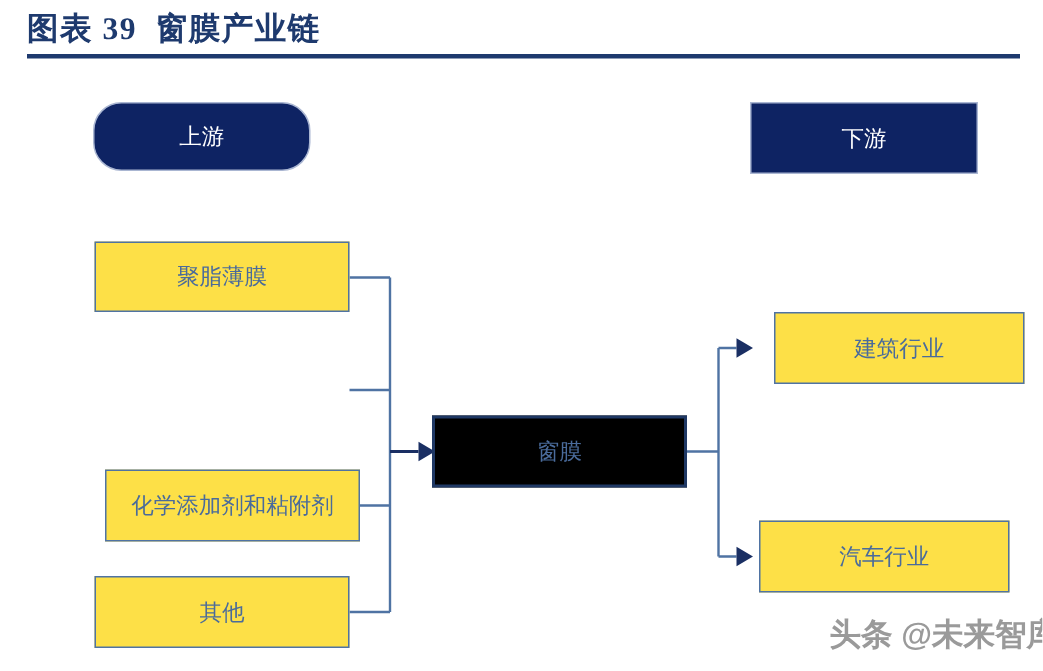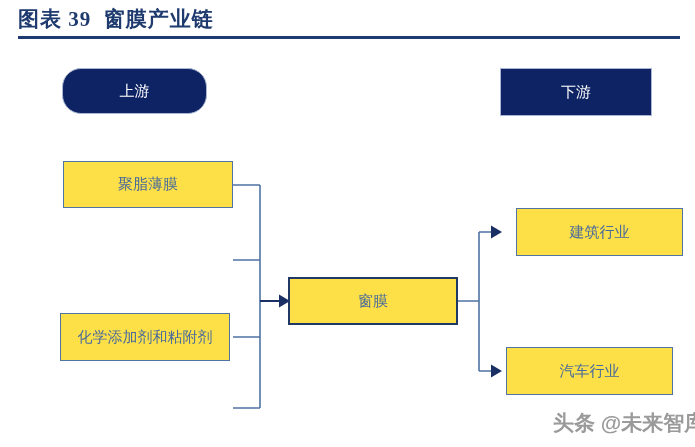--- a/index.html
+++ b/index.html
@@ -52,21 +52,21 @@
     background: #0e2363;
     color: #ffffff;
     border: 1px solid #aab6d2;
   }
   .white-box {
     background: #fde047;
     border: 1.5px solid #4f73a3;
     color: #4a6b9b;
   }
   .mid-box {
-    background: #fde047;
+    background: #000000;
     border: 2px solid #1f3864;
     color: #4a6b9b;
   }
   .watermark {
     position: absolute;
     left: 553px;
     top: 409px;
     font-size: 21px;
     font-weight: bold;
     color: #9a9a9a;
@@ -88,21 +88,22 @@
     <path class="d" d="M260 301 H279"></path>
     <polygon class="a" points="279,294.5 279,307.5 290,301"></polygon>
     <polygon class="a" points="491,225.5 491,238.5 502,232"></polygon>
     <polygon class="a" points="491,364.5 491,377.5 502,371"></polygon>
   </svg>
 
   <div class="node hdr" style="left:62px; top:68px; width:145px; height:46px;border-radius:19px;">上游</div>
   <div class="node hdr" style="left:500px; top:68px; width:152px; height:48px;text-align:right;">下游</div>
 
   <div class="node white-box" style="left:63px; top:161px; width:170px; height:47px;">聚脂薄膜</div>
-  <div class="node white-box" style="left:60px; top:313px; width:170px; height:48px;">化学添加剂和粘附剂</div>
+  <div class="node white-box" style="left:70px; top:313px; width:170px; height:48px;">化学添加剂和粘附剂</div>
+  <div class="node white-box" style="left:63px; top:384px; width:170px; height:48px;">其他</div>
 
   <div class="node mid-box" style="left:288px; top:277px; width:170px; height:48px;">窗膜</div>
 
   <div class="node white-box" style="left:502px; top:208px; width:167px; height:48px;margin-left:14px;">建筑行业</div>
   <div class="node white-box" style="left:506px; top:347px; width:167px; height:48px;">汽车行业</div>
 
   <div class="watermark">头条 @未来智库</div>
 
 </div>
 

